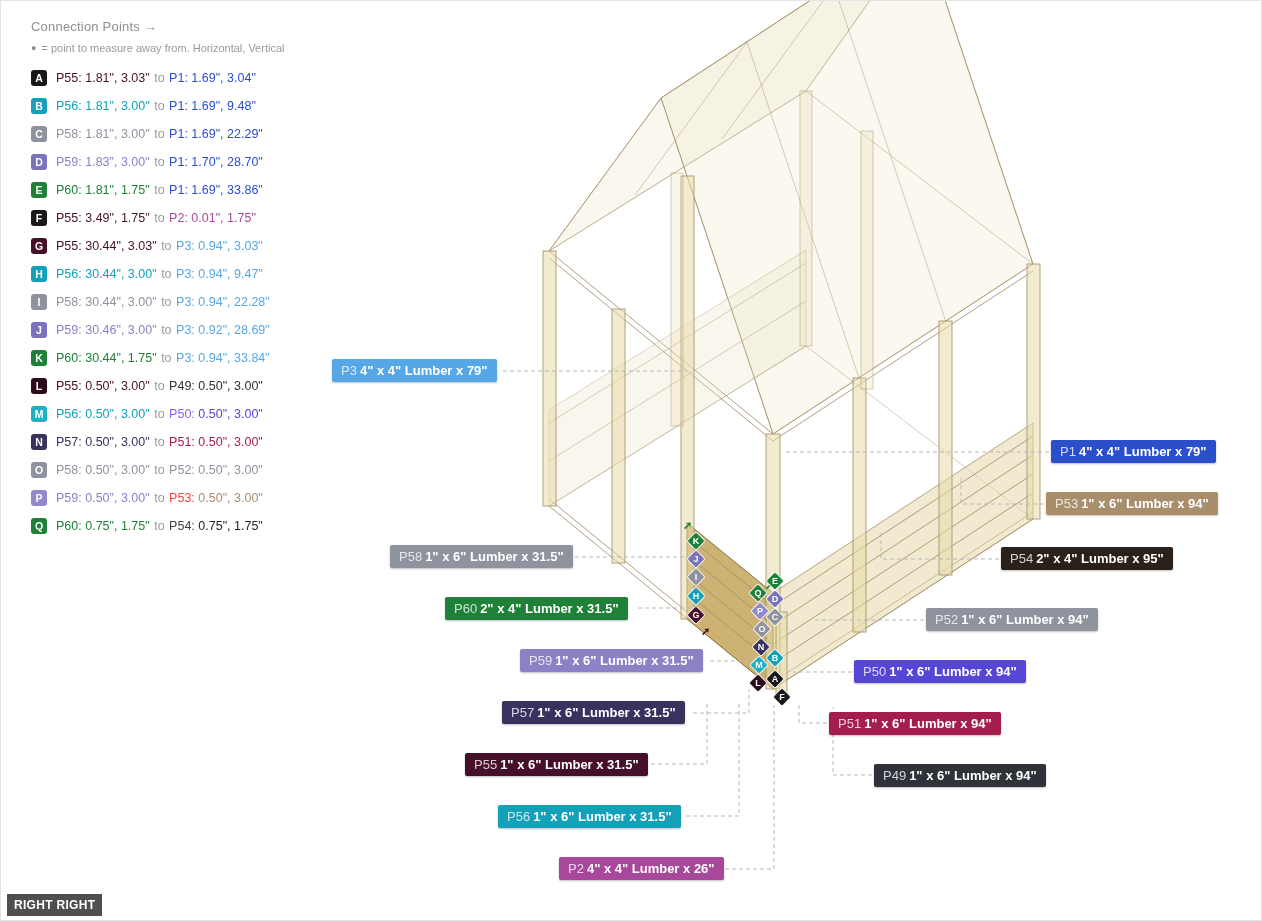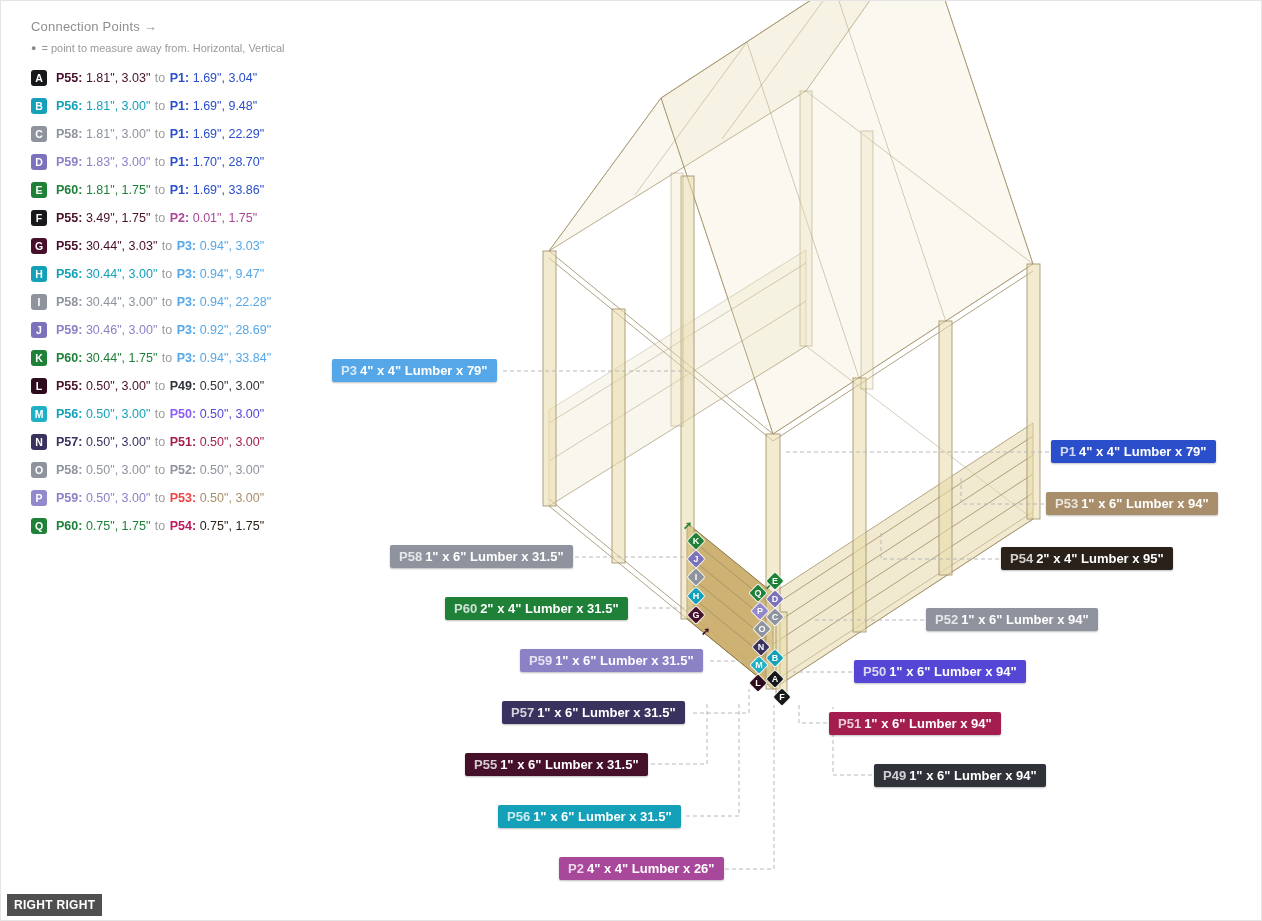--- a/index.html
+++ b/index.html
@@ -5,32 +5,32 @@
   *{margin:0;padding:0;box-sizing:border-box}
   html,body{background:#f4f4f4}
   body{font-family:"Liberation Sans",sans-serif}
   .canvas{position:relative;width:1262px;height:921px;background:#ffffff;border:1px solid #e4e4e4;overflow:hidden}
   .hdr-title{position:absolute;left:30px;top:18px;font-size:13px;color:#8f8f8f;letter-spacing:.2px}
   .hdr-legend{position:absolute;left:30px;top:41px;font-size:11px;color:#9a9a9a;display:flex;align-items:center;gap:5px}
   .hdr-legend .dot{color:#8a8a8a;font-size:9px;line-height:1}
   .conn-list{position:absolute;left:30px;top:63px}
   .conn-row{display:flex;align-items:center;height:28px;gap:9px;font-size:12.5px;white-space:nowrap}
   .badge{width:16px;height:16px;border-radius:3px;color:#fff;font-size:10.5px;font-weight:bold;display:flex;align-items:center;justify-content:center;flex:0 0 16px}
-  .conn-text b{font-weight:bold}
+  .conn-text b{font-weight:normal}
   .to-word{color:#9c9c9c;padding:0 1px}
   .scene-svg{position:absolute;left:0;top:0;width:1262px;height:921px}
   .structure line{stroke:#a2926b;stroke-opacity:.85;stroke-width:1}
   .structure .faint{stroke-opacity:.45}
   .structure .post{fill:#e7daa8;fill-opacity:.55;stroke:#a2926b;stroke-opacity:.85}
   .structure .post-faint{fill:#ecdfb4;fill-opacity:.3;stroke:#a2926b;stroke-opacity:.45}
   .leader{fill:none;stroke:#b8b8b8;stroke-width:1;stroke-dasharray:4 3}
   .marker-letter{fill:#fff;font-size:9px;font-weight:bold;font-family:"Liberation Sans",sans-serif}
   .scene-arrow{font-size:11px;font-weight:bold;font-family:"Liberation Sans",sans-serif}
   .lumber-label{position:absolute;color:#fff;font-size:13px;line-height:1;padding:5px 9px;border-radius:2px;white-space:nowrap;box-shadow:0 1px 2px rgba(0,0,0,.25)}
-  .lumber-label .pnum{font-weight:bold;opacity:.78;margin-right:3px}
+  .lumber-label .pnum{font-weight:normal;opacity:.78;margin-right:3px}
   .lumber-label .desc{font-weight:bold}
   .view-badge{position:absolute;left:6px;top:893px;background:#4f4f4f;color:#fff;font-weight:bold;font-size:12px;padding:4px 7px;letter-spacing:.3px}
 </style>
 </head>
 <body>
 
 <div class="canvas">
 
   <svg class="scene-svg" id="scene-svg" viewBox="0 0 1262 921">
     <g class="structure">
@@ -247,21 +247,21 @@
       <div class="conn-row">
         <span class="badge" style="background:#8e939d">O</span>
         <span class="conn-text"><b style="color:#8e939d">P58:</b> <span style="color:#8e939d">0.50", 3.00"</span> <span class="to-word">to</span> <b style="color:#8e939d">P52:</b> <span style="color:#8e939d">0.50", 3.00"</span></span>
       </div>
       <div class="conn-row">
         <span class="badge" style="background:#9289cc">P</span>
         <span class="conn-text"><b style="color:#8b82c6">P59:</b> <span style="color:#8b82c6">0.50", 3.00"</span> <span class="to-word">to</span> <b style="color:#ef4444">P53:</b> <span style="color:#a88e6b">0.50", 3.00"</span></span>
       </div>
       <div class="conn-row">
         <span class="badge" style="background:#1f8038">Q</span>
-        <span class="conn-text"><b style="color:#1f8038">P60:</b> <span style="color:#1f8038">0.75", 1.75"</span> <span class="to-word">to</span> <b style="color:#be185d">P54:</b> <span style="color:#2a221a">0.75", 1.75"</span></span>
+        <span class="conn-text"><b style="color:#1f8038">P60:</b> <span style="color:#1f8038">0.75", 1.75"</span> <span class="to-word">to</span> <b style="color:#404040">P54:</b> <span style="color:#2a221a">0.75", 1.75"</span></span>
       </div>
     </div>
 
   <div class="view-badge">RIGHT RIGHT</div>
 
 <div class="lumber-label" style="left: 331px; top: 358px; background: rgb(85, 167, 232);"><span class="pnum">P3</span><span class="desc">4" x 4" Lumber x 79"</span></div>
     <div class="lumber-label" style="left: 1050px; top: 439px; background: rgb(43, 78, 203);"><span class="pnum">P1</span><span class="desc">4" x 4" Lumber x 79"</span></div>
     <div class="lumber-label" style="left: 1045px; top: 491px; background: rgb(168, 142, 107);"><span class="pnum">P53</span><span class="desc">1" x 6" Lumber x 94"</span></div>
     <div class="lumber-label" style="left: 389px; top: 544px; background: rgb(142, 147, 157);"><span class="pnum">P58</span><span class="desc">1" x 6" Lumber x 31.5"</span></div>
     <div class="lumber-label" style="left: 1000px; top: 546px; background: rgb(42, 34, 26);"><span class="pnum">P54</span><span class="desc">2" x 4" Lumber x 95"</span></div>

